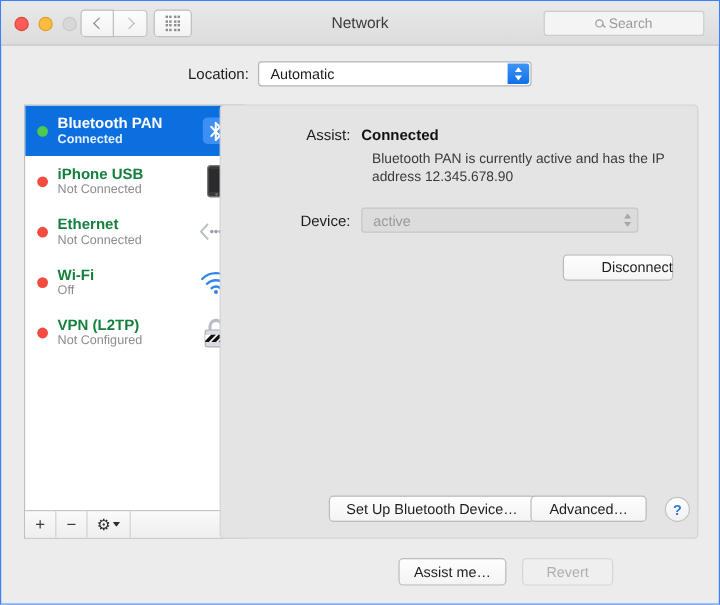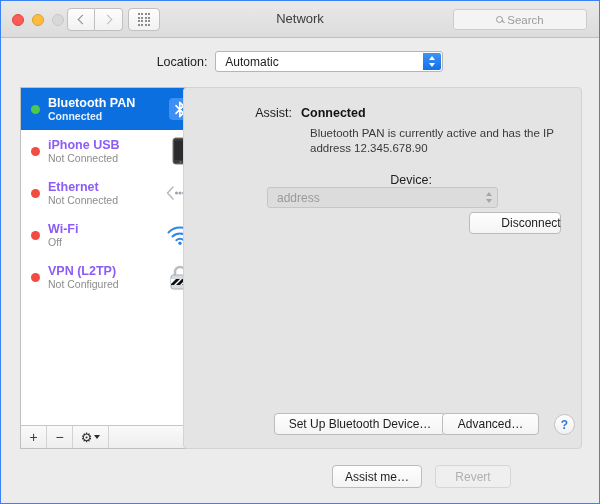--- a/index.html
+++ b/index.html
@@ -104,21 +104,21 @@
   }
   #servicelist { height: 338px; overflow: hidden; }
   .srv {
     position: relative; height: 42px;
     display: flex; align-items: center;
     padding-left: 10px;
   }
   .srv.selected { background: #0b6fe0; }
   .dot { width: 9px; height: 9px; border-radius: 50%; flex: 0 0 auto; }
   .srvtext { margin-left: 8px; flex: 1 1 auto; min-width: 0; }
-  .srvname { font-size: 12.5px; font-weight: bold; color: #8b5cf6; line-height: 14px; }
+  .srvname { font-size: 12.5px; font-weight: bold; color: #15803d; line-height: 14px; }
   .srvstate { font-size: 10.5px; color: #8c8c8c; line-height: 13px; }
   .srv.selected .srvname { color: #fff; }
   .srv.selected .srvstate { color: #e4efff; font-weight: bold; }
   .srvicon { width: 34px; height: 30px; margin-right: 6px; flex: 0 0 auto;
              display: flex; align-items: center; justify-content: center; }
 
   .bticon {
     width: 22px; height: 22px; border-radius: 4px; background: #1f7df0;
     display: flex; align-items: center; justify-content: center;
   }
@@ -151,21 +151,21 @@
   #statusRow { left: 0; top: 18px; width: 100%; }
   .lbl {
     width: 117px; text-align: right; font-size: 12.5px; color: #1d1d1d;
     padding-right: 9px; flex: 0 0 auto;
   }
   .statusVal { font-size: 12.5px; font-weight: bold; color: #111; }
   #statusDesc {
     position: absolute; left: 126px; top: 38px; width: 250px;
     font-size: 11.5px; color: #3a3a3a; line-height: 15px;
   }
-  #deviceRow { left: 0; top: 85px; width: 100%; align-items: center; flex-direction: column; }
+  #deviceRow { left: 0; top: 85px; width: 100%; align-items: center; }
   #deviceSelect {
     position: relative; width: 231px; height: 21px;
     background: #dcdcdc; border: 1px solid #c6c6c6; border-radius: 3px;
     display: flex; align-items: center;
   }
   #deviceSelect .val { font-size: 12px; color: #9a9a9a; padding-left: 9px; }
   #deviceSelect .arrows {
     position: absolute; right: 5px; top: 0; bottom: 0;
     display: flex; flex-direction: column; align-items: center; justify-content: center; gap: 3px;
   }
@@ -362,21 +362,21 @@
     <div class="field" id="statusRow">
       <span class="lbl">Assist:</span>
       <span class="statusVal">Connected</span>
     </div>
 
     <div id="statusDesc">Bluetooth PAN is currently active and has the IP address 12.345.678.90</div>
 
     <div class="field" id="deviceRow">
       <span class="lbl">Device:</span>
       <div id="deviceSelect">
-        <span class="val">address</span>
+        <span class="val">active</span>
         <span class="arrows">
           <i class="gcar up"></i>
             <i class="gcar down"></i>
         </span>
       </div>
     </div>
 
     <div class="btn" id="disconnectBtn">Disconnect</div>
     <div class="btn" id="setupBtn">Set Up Bluetooth Device…</div>
     <div class="btn" id="advancedBtn">Advanced…</div>

